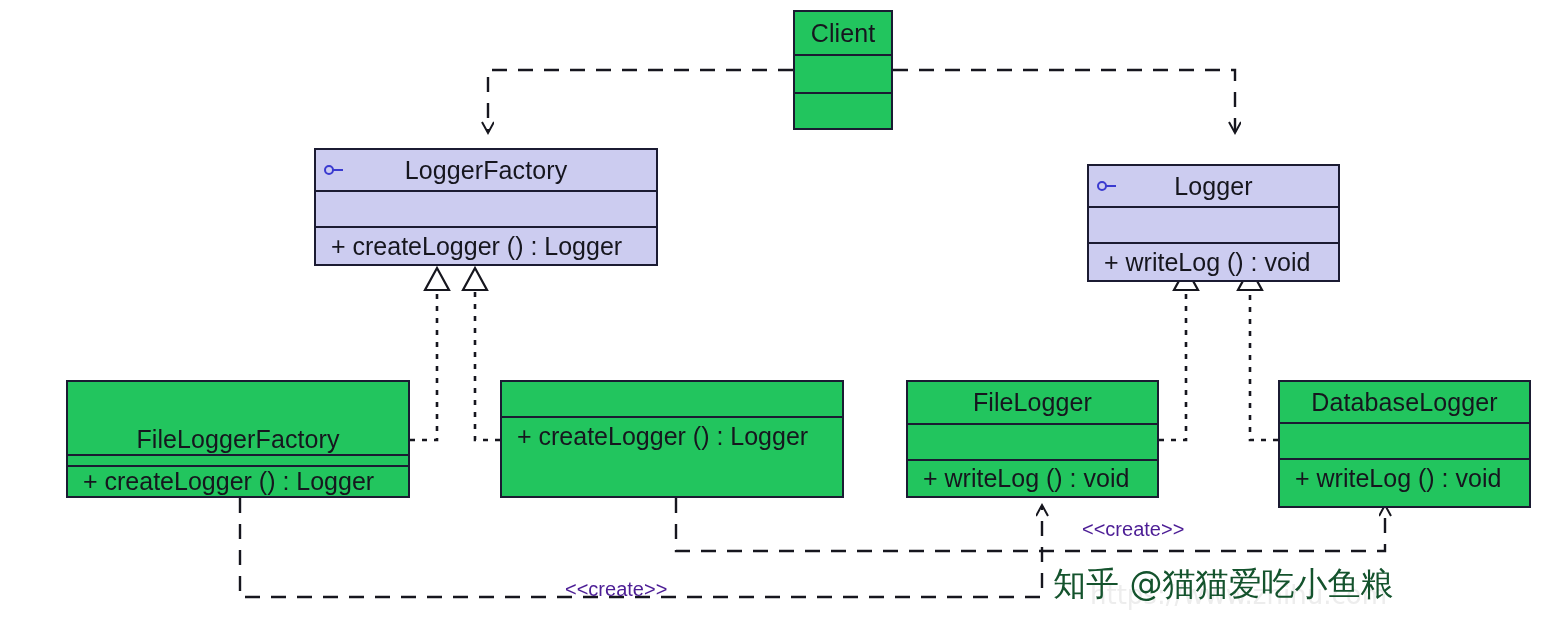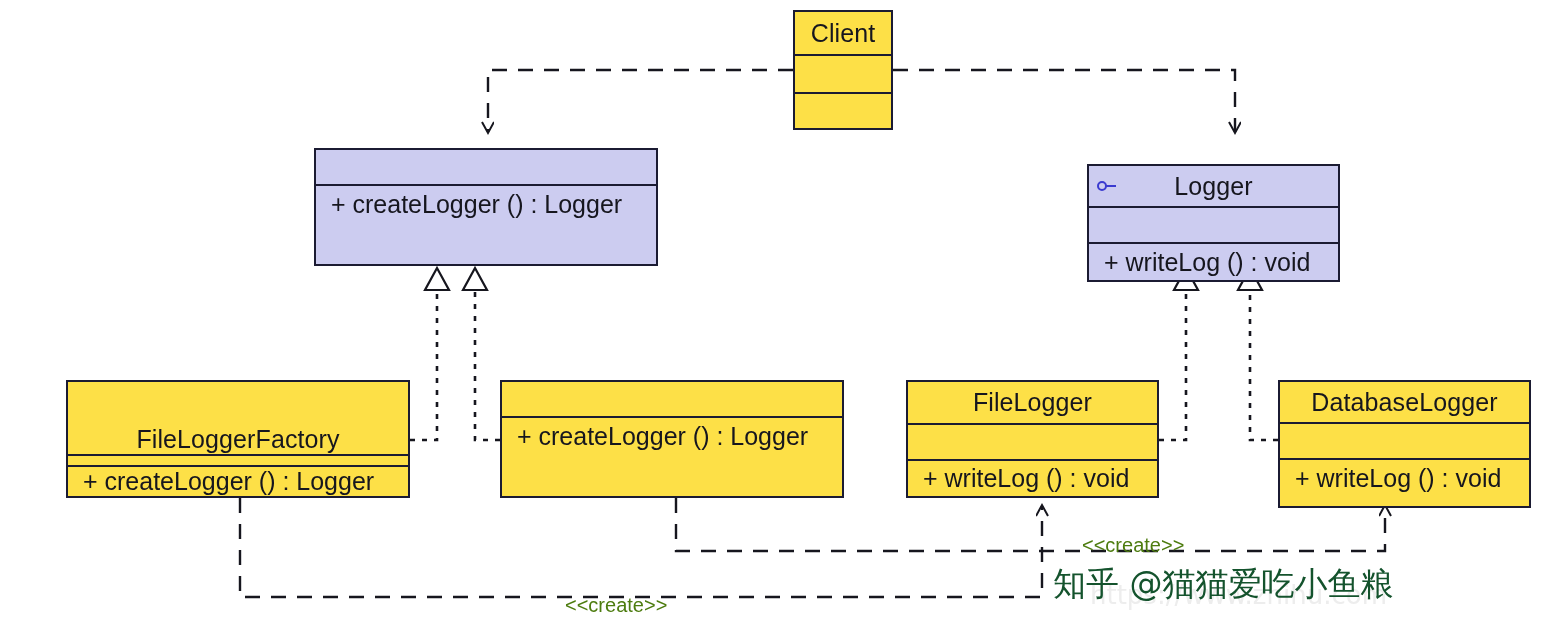--- a/index.html
+++ b/index.html
@@ -25,21 +25,21 @@
     width: 1548px;
     height: 638px;
     pointer-events: none;
   }
 
   
   .uml-box {
     position: absolute;
     box-sizing: border-box;
     border: 2px solid #1b1b32;
-    background: #fde047;
+    background: #22c55e;
     display: flex;
     flex-direction: column;
   }
   .uml-box.interface {
     background: #ccccf0;
   }
   .uml-row {
     box-sizing: border-box;
     display: flex;
     align-items: center;
@@ -68,24 +68,23 @@
     top: 50%;
     transform: translateY(-50%);
     width: 22px;
     height: 14px;
   }
 
   
   .stereotype {
     position: absolute;
     font-size: 20px;
-    color: #4d7c0f;
+    color: #4c1d95;
     white-space: nowrap;
     font-family: "Liberation Sans", "DejaVu Sans", sans-serif;
-    margin-top: 16px;
   }
 
   
   .watermark {
     position: absolute;
     white-space: nowrap;
     color: #14532d;
     font-size: 33px;
     font-family: "DejaVu Sans", "Liberation Sans", sans-serif;
     user-select: none;
@@ -147,20 +146,27 @@
 
   <div class="uml-box" style="left:793px; top:10px; width:100px; height:120px;">
     <div class="uml-row uml-name-row" style="height:44px;">
       <span>Client</span>
     </div>
     <div class="uml-row uml-attr-row" style="height:38px;"></div>
     <div class="uml-row uml-op-row" style="height:34px;"></div>
   </div>
 
   <div class="uml-box interface" style="left:314px; top:148px; width:344px; height:118px;">
+    <div class="uml-row uml-name-row" style="height:42px;">
+      <svg class="iface-icon" viewBox="0 0 22 14" xmlns="http://www.w3.org/2000/svg">
+        <circle cx="6" cy="7" r="4" fill="none" stroke="#3a3ad0" stroke-width="2"></circle>
+        <line x1="10" y1="7" x2="20" y2="7" stroke="#3a3ad0" stroke-width="2"></line>
+      </svg>
+      <span>LoggerFactory</span>
+    </div>
     <div class="uml-row uml-attr-row" style="height:36px;"></div>
     <div class="uml-row uml-op-row" style="height:36px;">
       <span>+ createLogger () : Logger</span>
     </div>
   </div>
 
   <div class="uml-box interface" style="left:1087px; top:148px; width:253px; height:118px;margin-top:16px;">
     <div class="uml-row uml-name-row" style="height:42px;">
       <svg class="iface-icon" viewBox="0 0 22 14" xmlns="http://www.w3.org/2000/svg">
         <circle cx="6" cy="7" r="4" fill="none" stroke="#3a3ad0" stroke-width="2"></circle>

